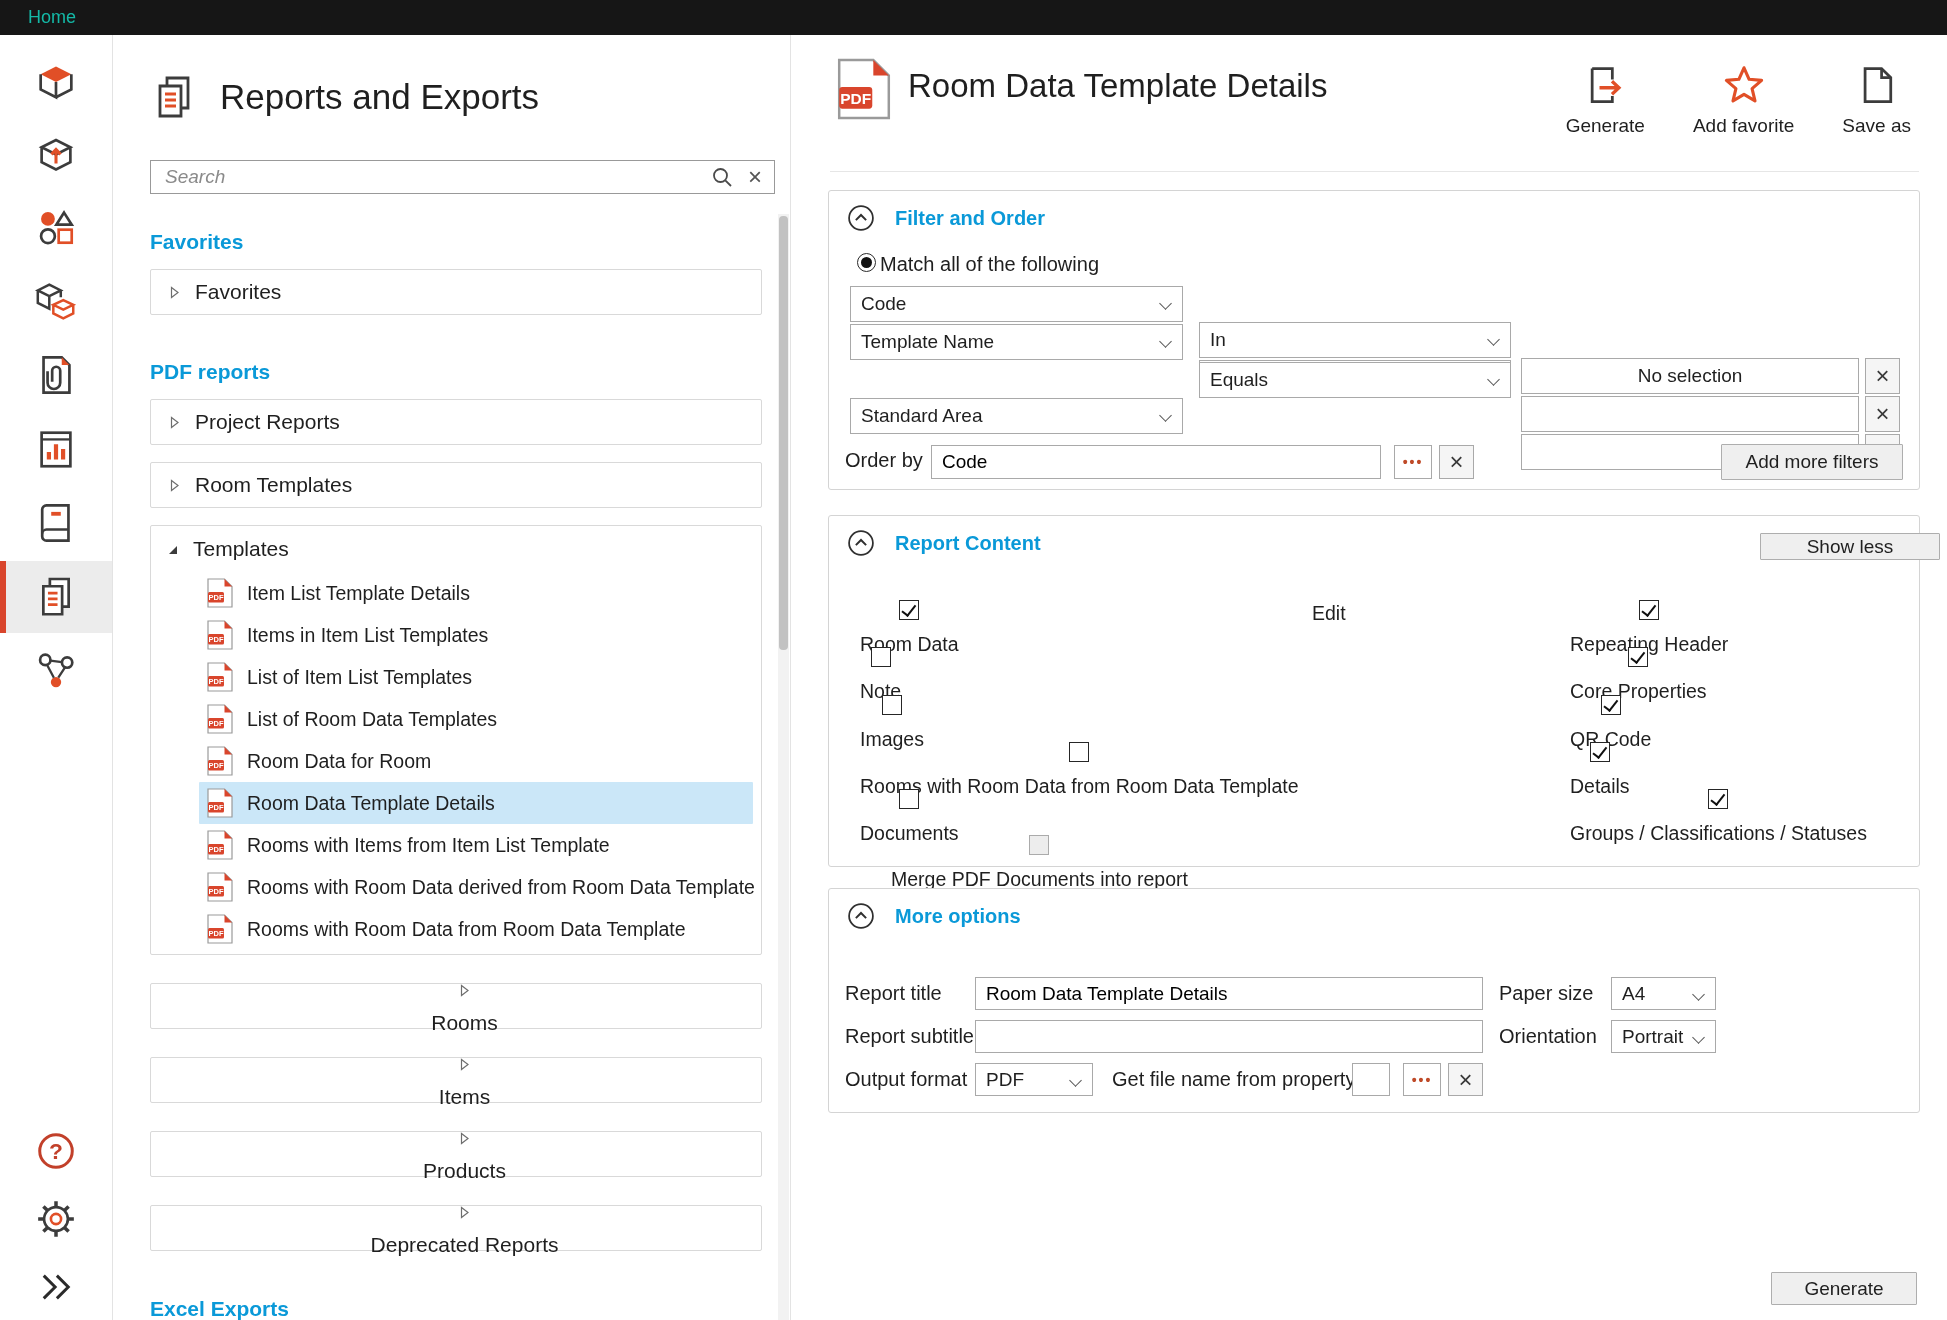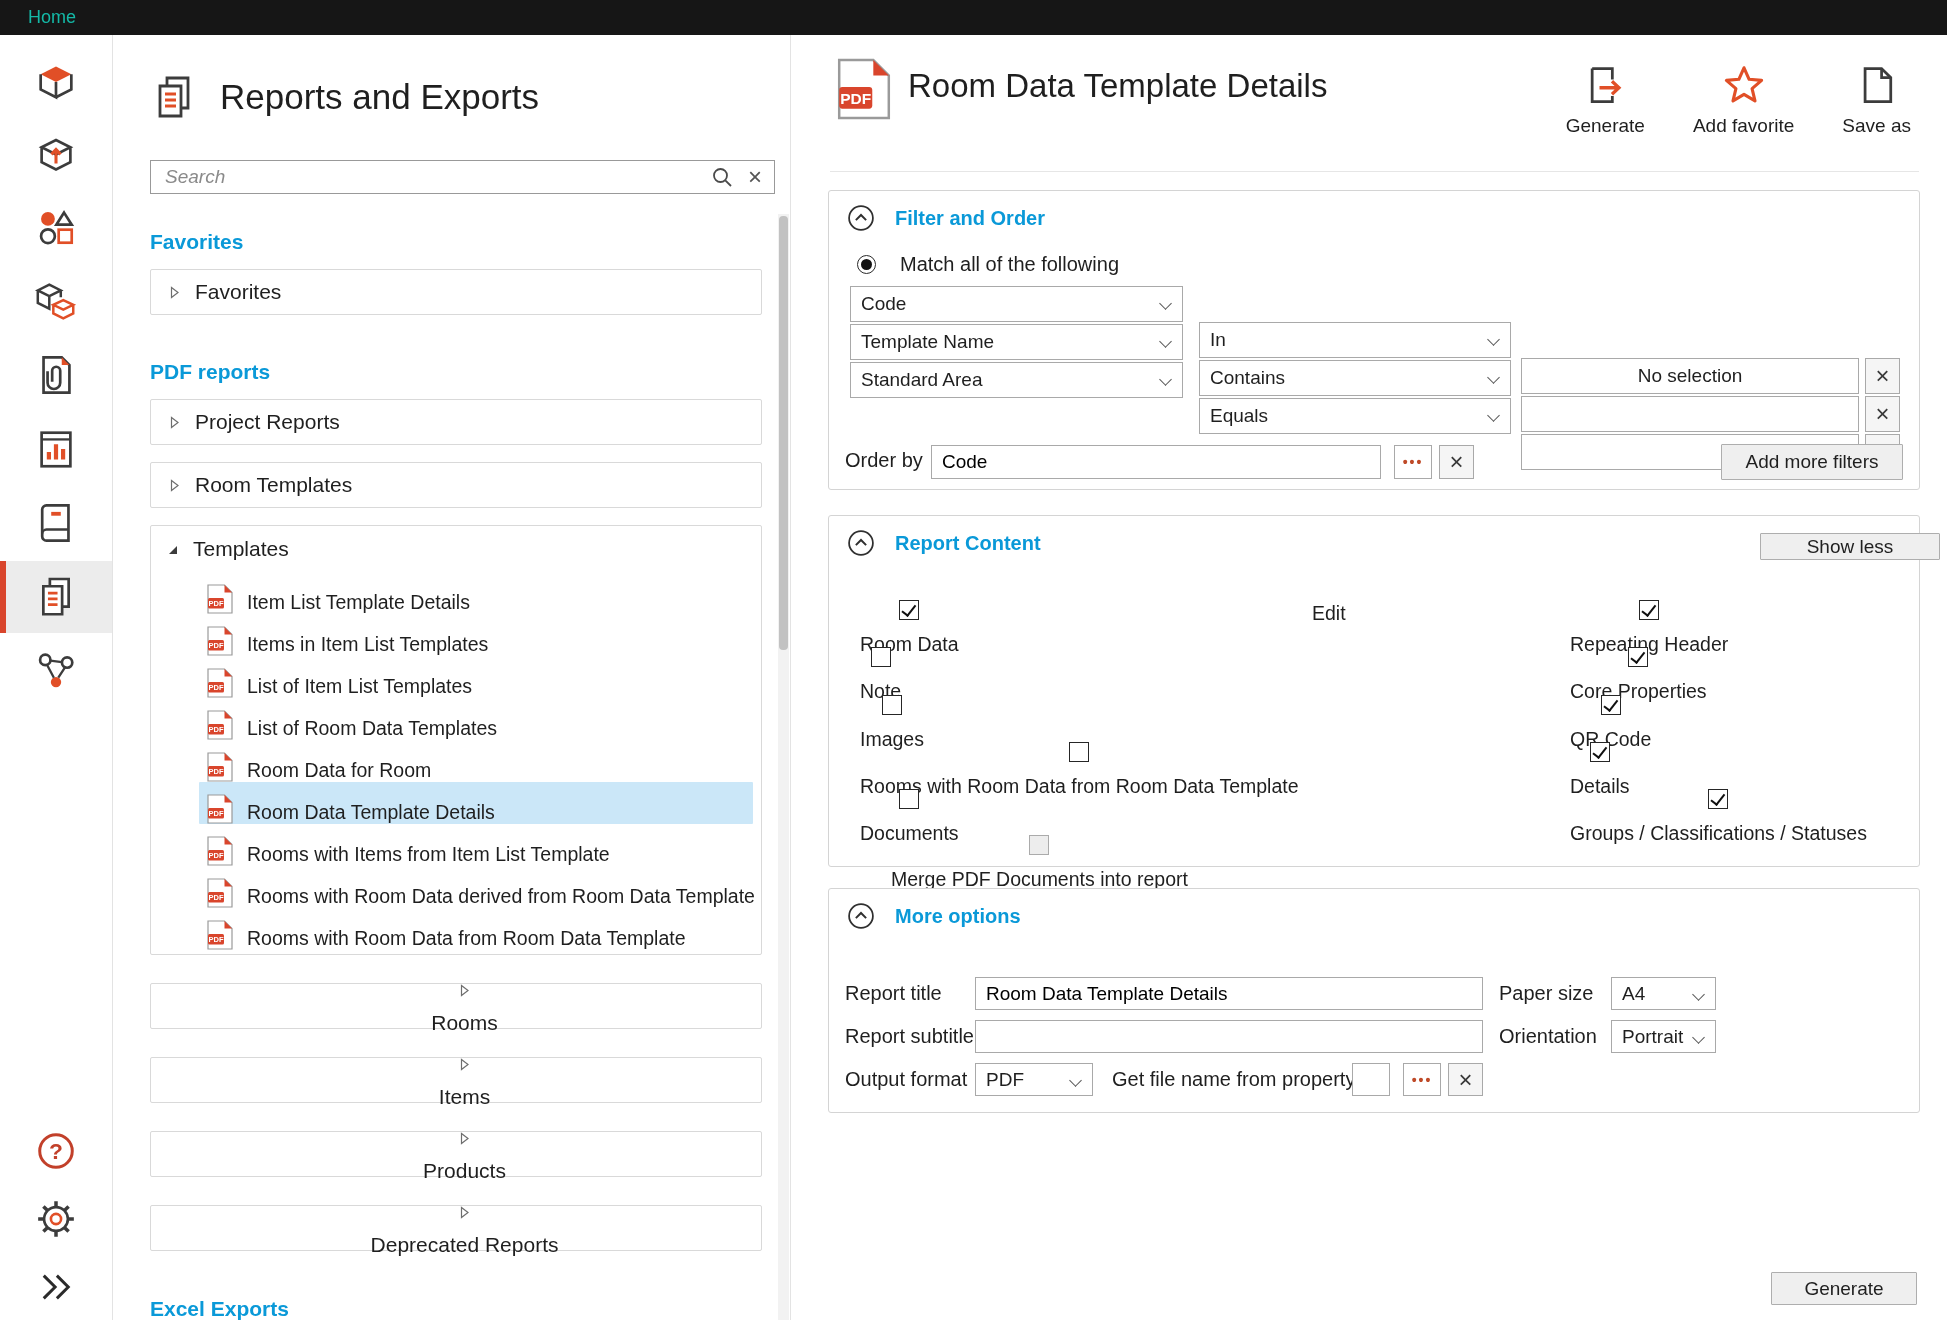--- a/index.html
+++ b/index.html
@@ -28,21 +28,21 @@
   .searchbox input{flex:1;border:none;outline:none;font-size:19px;font-style:italic;color:#333;background:transparent;font-family:"Liberation Sans",sans-serif;}
   .searchbox input::placeholder{color:#8a8a8a;font-style:italic;}
   .searchbox .sicon{width:24px;height:24px;flex:0 0 auto;}
   .searchbox .sclear{font-size:24px;color:#555;cursor:pointer;line-height:1;padding:0 2px;}
   .sec-label{color:#0a99d8;font-weight:bold;font-size:21px;}
   .m15{margin-top:15px;} .m17{margin-top:17px;} .m21{margin-top:28px;flex-direction:column;} .m36{margin-top:36px;} .m45{margin-top:45px;} .m46{margin-top:46px;}
   .acc{width:612px;height:46px;border:1px solid #d9d9d9;display:flex;align-items:center;gap:14px;padding-left:17px;box-sizing:border-box;font-size:21px;cursor:pointer;background:#fff;border-radius:2px;}
   .exp{width:13px;height:13px;flex:0 0 auto;}
   .tpl-box{width:612px;border:1px solid #d9d9d9;box-sizing:border-box;padding-bottom:4px;border-radius:2px;background:#fff;}
   .tpl-head{height:46px;display:flex;align-items:center;gap:14px;padding-left:15px;font-size:21px;cursor:pointer;}
-  .tpl-row{height:42px;display:flex;align-items:flex-end;gap:14px;margin:0 8px 0 48px;padding-left:8px;cursor:pointer;border-radius:1px;}
+  .tpl-row{height:42px;display:flex;align-items:center;gap:14px;margin:0 8px 0 48px;padding-left:8px;cursor:pointer;border-radius:1px;}
   .tpl-row.checked{background:#cbe7f8;}
   .pdf-ic{width:26px;height:30px;flex:0 0 auto;}
   .tpl-label{font-size:19.5px;white-space:nowrap;}
   .lp-scroll{position:absolute;top:179px;right:1px;width:11px;bottom:0;background:#f2f2f2;cursor:pointer;}
   .lp-thumb{position:absolute;top:2px;left:1px;width:9px;height:434px;background:#c2c2c2;border-radius:4px;cursor:pointer;}
 
   
   .right-panel{position:absolute;top:35px;bottom:0;left:792px;right:0;background:#fff;}
   .rp-pdf{position:absolute;left:45px;top:23px;width:54px;height:62px;}
   .rp-title{position:absolute;left:116px;top:32px;font-size:33px;font-weight:400;}
@@ -52,21 +52,21 @@
   .rp-divider{position:absolute;top:136px;left:38px;right:28px;border-top:1px solid #e6e6e6;}
 
   .sec{position:absolute;left:36px;width:1092px;border:1px solid #d4d4d4;border-radius:3px;background:#fff;box-sizing:border-box;}
   #sec-filter{top:155px;height:300px;}
   #sec-content{top:480px;height:352px;}
   #sec-more{top:853px;height:225px;}
   .sec-head{position:absolute;left:18px;top:13px;display:flex;align-items:center;gap:20px;}
   .sec-head svg{width:28px;height:28px;cursor:pointer;}
   .sec-title{color:#0a99d8;font-weight:bold;font-size:20px;}
 
-  .radio-row{position:absolute;left:28px;top:62px;display:flex;align-items:center;gap:24px;font-size:20px;cursor:pointer;}
+  .radio-row{position:absolute;left:28px;top:62px;display:flex;align-items:flex-start;gap:4px;font-size:20px;cursor:pointer;}
   .radio{width:19px;height:19px;border:1.6px solid #2a2a2a;border-radius:50%;position:relative;box-sizing:border-box;flex:0 0 auto;}
   .radio.checked::after{content:"";position:absolute;inset:3px;border-radius:50%;background:#111;}
 
   .f-row{position:absolute;left:0;right:0;height:36px;}
   .f-c1{position:absolute;left:21px;width:333px;}
   .f-c2{position:absolute;left:370px;width:312px;}
   .f-c3{position:absolute;left:692px;width:338px;}
   .f-x{position:absolute;left:1036px;}
   .dd{height:36px;border:1px solid #a9a9a9;background:#fff;display:flex;align-items:center;padding:0 30px 0 10px;font-size:19px;box-sizing:border-box;position:relative;cursor:pointer;white-space:nowrap;}
   .dd .chev{position:absolute;right:12px;top:12px;width:8px;height:8px;border-right:1.6px solid #555;border-bottom:1.6px solid #555;transform:rotate(45deg);}
@@ -462,26 +462,26 @@
         <div class="dd f-c2">
             <span>Contains</span>
             <span class="chev"></span>
           </div>
         <div class="f-val f-c3">
             <span></span>
           </div>
         <div class="xbtn f-x">×</div>
       </div>
       <div class="f-row" style="top:171px">
+        <div class="dd f-c2">
+            <span>Equals</span>
+            <span class="chev"></span>
+          </div>
         <div class="dd f-c1">
             <span>Standard Area</span>
-            <span class="chev"></span>
-          </div>
-        <div class="dd f-c2">
-            <span>Equals</span>
             <span class="chev"></span>
           </div>
         <div class="f-val right f-c3">
             <span>0.00</span>
           </div>
         <div class="xbtn f-x">×</div>
       </div>
 
       <div class="order-label">Order by</div>
       <input class="order-input" value="Code" style="">

